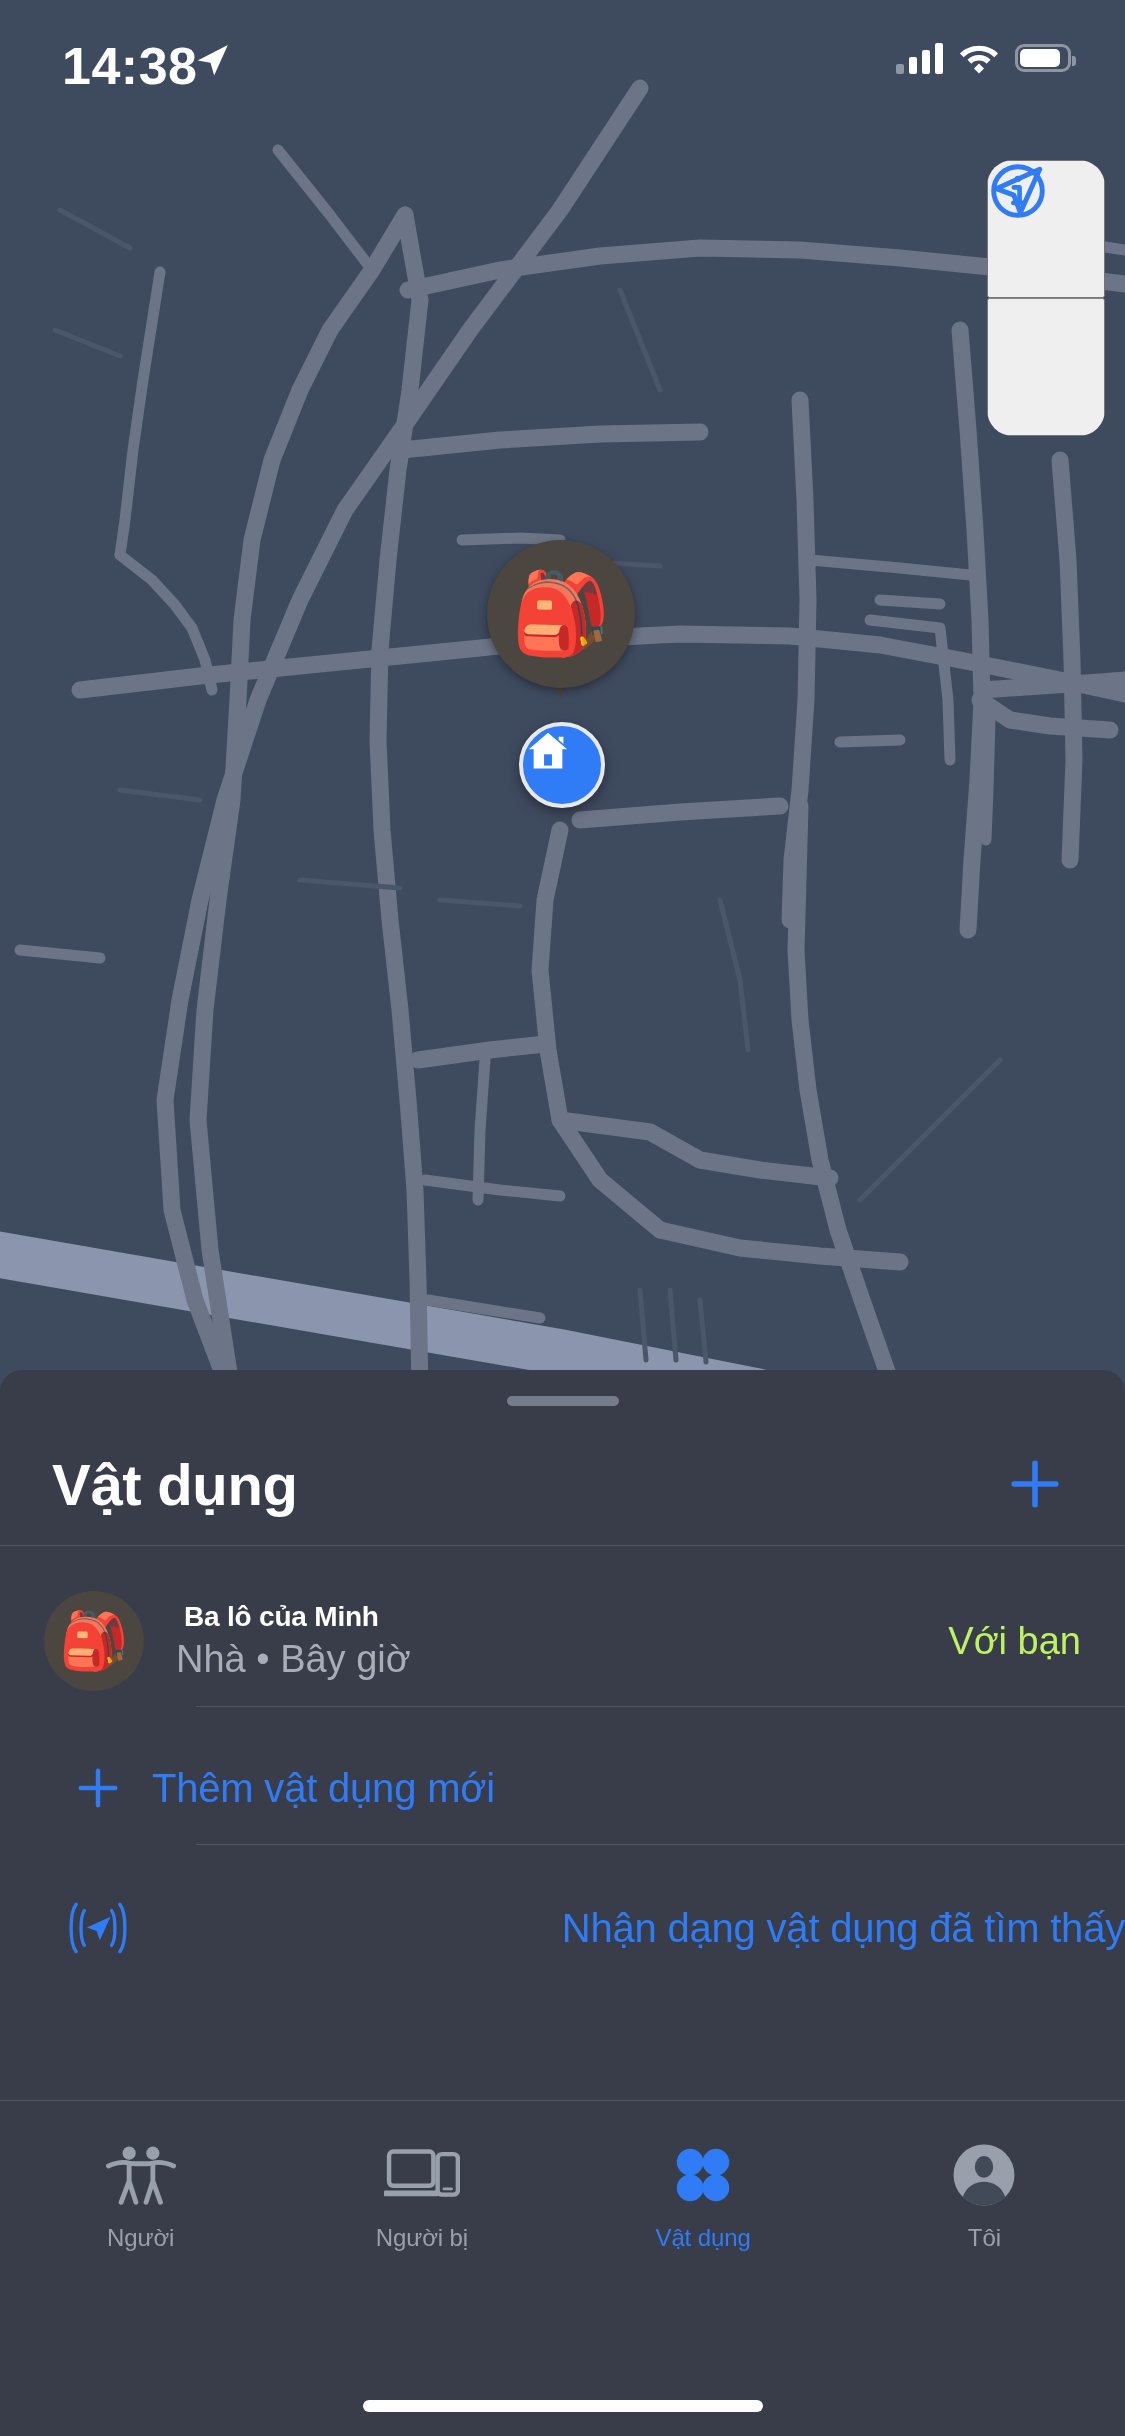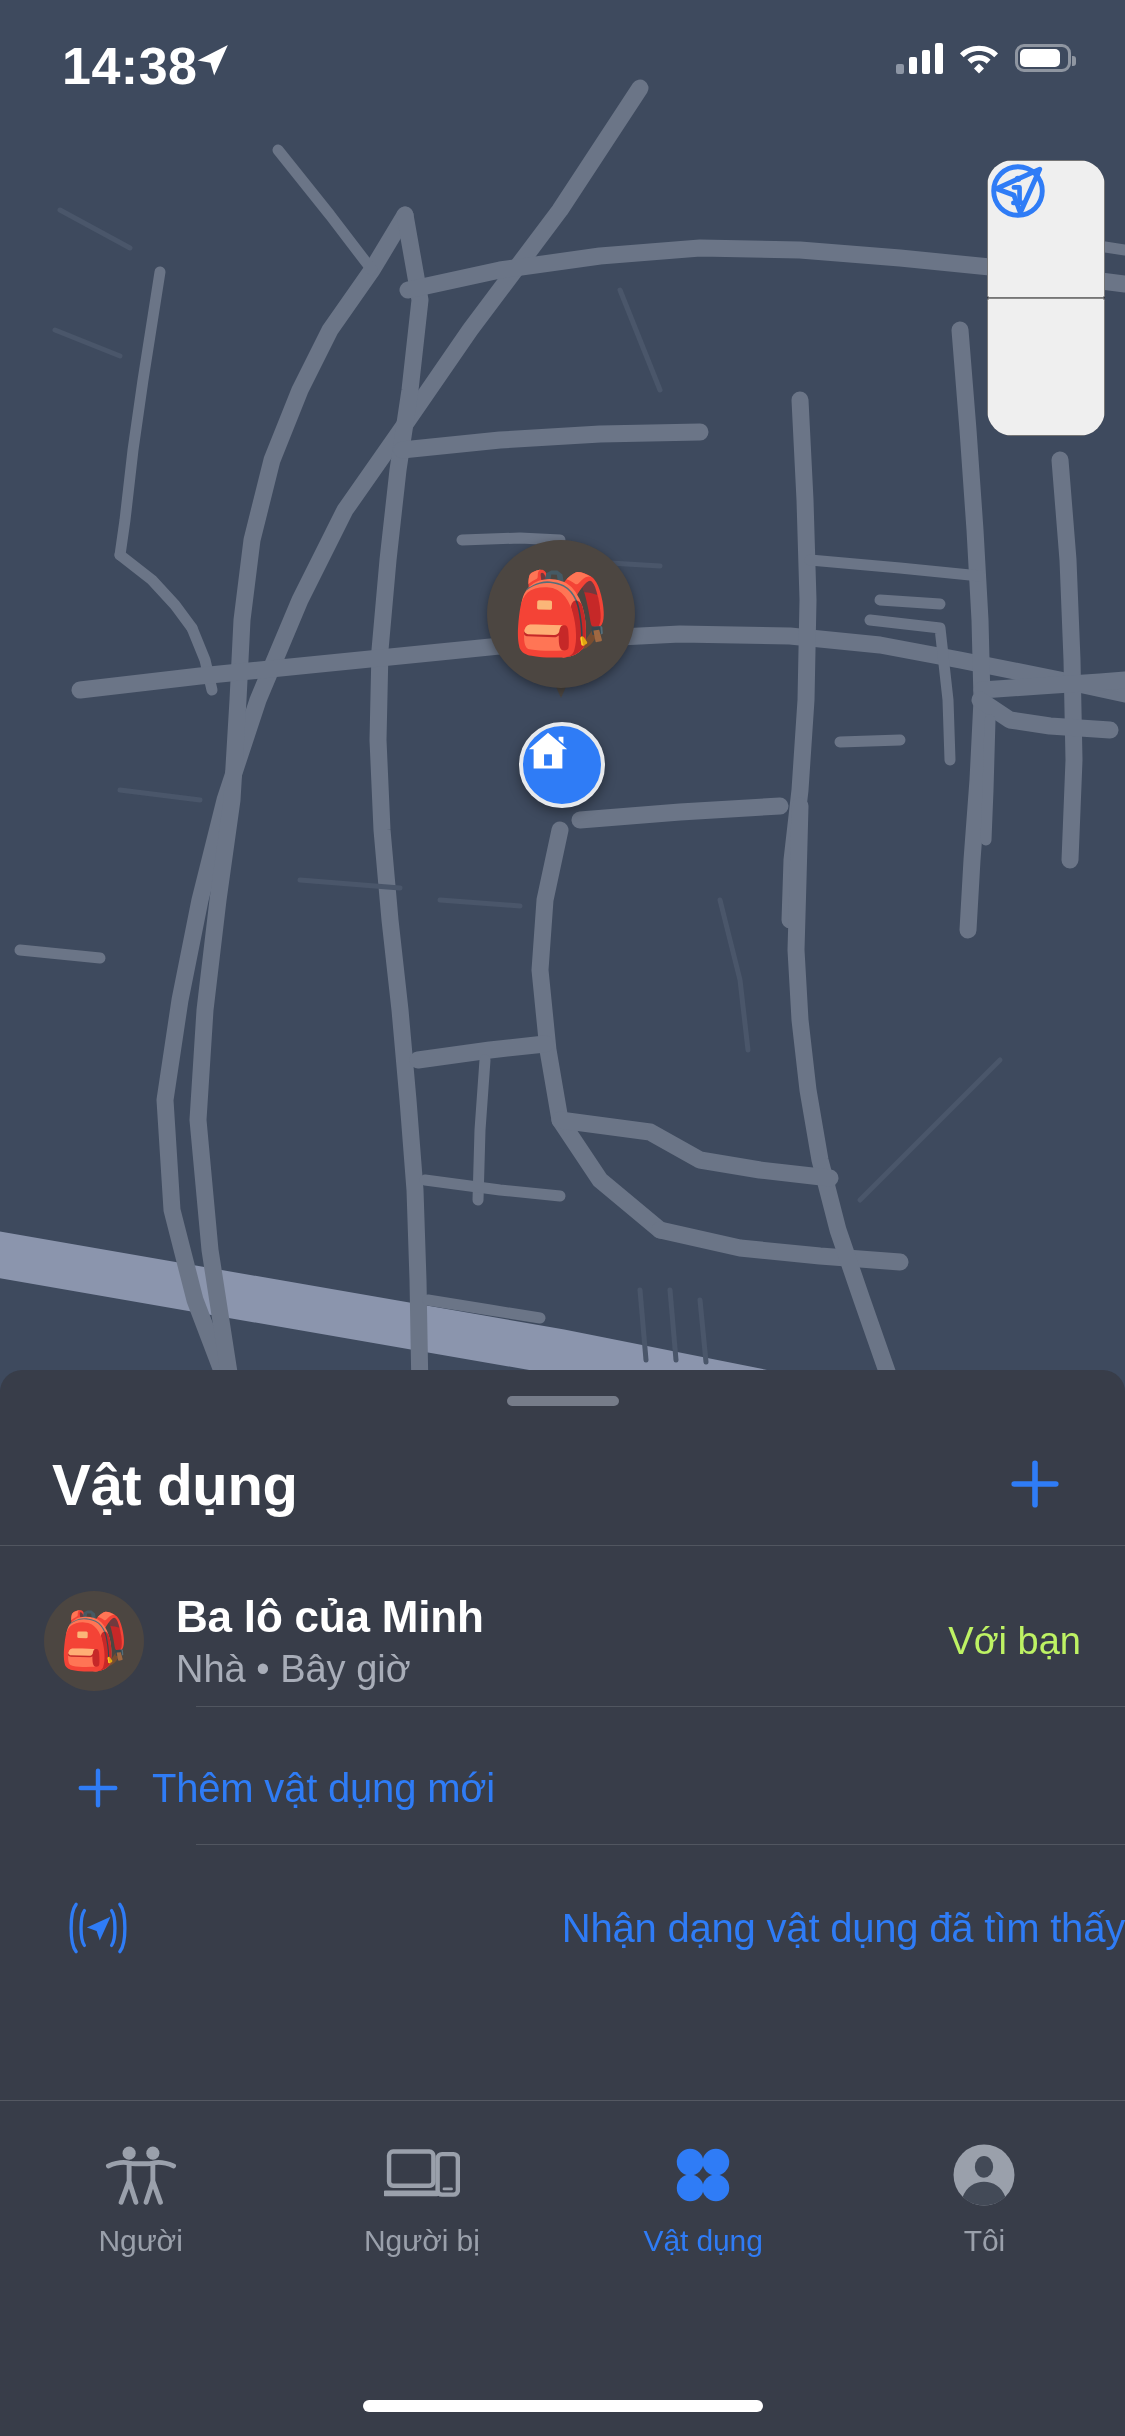--- a/index.html
+++ b/index.html
@@ -174,22 +174,22 @@
     width:100px; height:100px; flex:none;
     border-radius:50%;
     background:#4c4641;
     display:flex; align-items:center; justify-content:center;
     font-size:56px; line-height:1;
   }
   #item-text {
     margin-left:32px; flex:1 1 auto; min-width:0;
   }
   #item-title {
-    font-size:44px; font-weight:600; color:#fff;
-    letter-spacing:-0.2px; line-height:1.18;
+    font-size:28px; font-weight:600; color:#fff;
+    letter-spacing:-0.2px; line-height:1.18;margin-left:8px;
   }
   #item-subtitle {
     font-size:38px; color:#a8adb8;
     margin-top:4px; line-height:1.18;
   }
   #item-trailing {
     font-size:38px; color:#bef264;
     flex:none; margin-left:18px;
   }
 
@@ -236,21 +236,21 @@
     align-items:center; justify-content:flex-start;
     background:none; border:none; cursor:pointer;
     padding-top:18px;
   }
   .tab-icon {
     height:78px;
     display:flex; align-items:center; justify-content:center;
   }
   .tab-label {
     margin-top:10px;
-    font-size:30px; color:#9aa0ab;
+    font-size:24px; color:#9aa0ab;
     letter-spacing:-0.1px;
   }
   .tab.active .tab-label { color:#2f7cf6; }
   #home-indicator {
     position:absolute; left:50%; bottom:24px;
     width:400px; height:12px;
     margin-left:-200px;
     border-radius:6px;
     background:#fff;
     z-index:39;

